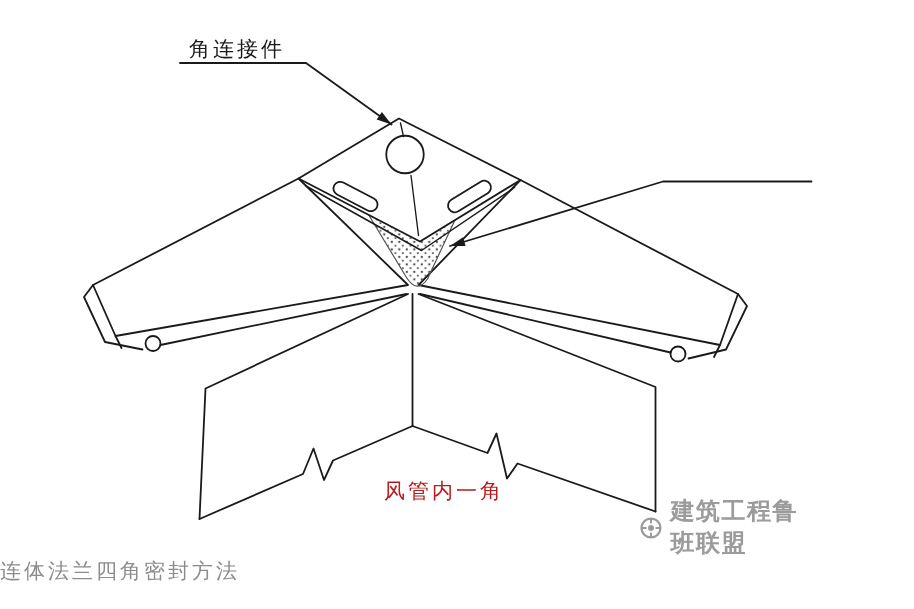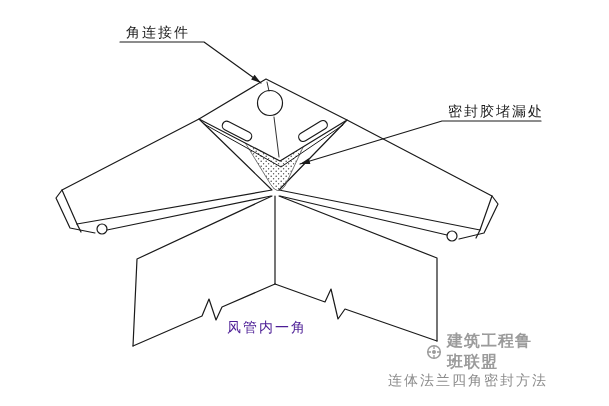--- a/index.html
+++ b/index.html
@@ -6,25 +6,25 @@
   .stage {
     position:relative; width:548px; height:406px; background:#ffffff;
     font-family:Liberation Sans, sans-serif; overflow:hidden;
   }
   .stage > svg { position:absolute; left:0; top:0; }
   .callout {
     position:absolute; font-size:14px; color:#1a1a1a;
     letter-spacing:2px; white-space:nowrap;
   }
   .part-label {
-    position:absolute; left:227px; top:319px; width:104px;
-    text-align:left; font-size:14px; color:#4c1d95; letter-spacing:2px;
+    position:absolute; left:244px; top:319px; width:104px;
+    text-align:center; font-size:14px; color:#b91c1c; letter-spacing:2px;
   }
   .caption {
-    position:absolute; left:0; right:0; top:372px; text-align:right;
+    position:absolute; left:0; right:0; top:372px; text-align:left;
     font-size:14px; color:#8c8c8c; letter-spacing:2px;
   }
   .watermark {
     position:absolute; left:426px; top:331px; display:flex; align-items:center;
     gap:5px; color:#9b9b9b; font-size:16px; font-weight:bold; letter-spacing:1px;
   }
   .wm-icon { width:16px; height:16px; display:inline-block; }
 </style>
 </head>
 <body>
@@ -85,21 +85,20 @@
       <g>
         <path d="M541,121 L442,121 L300,164"></path>
         <polygon points="300,164 308.7,158.2 310.4,164" fill="#1a1a1a" stroke="none"></polygon>
       </g>
 
     </g>
   </svg>
 
   <span class="callout" style="left:126px; top:24px;">角连接件</span>
 
-  <span class="callout" style="left:448px; top:103px;">密封胶堵漏处</span>
 
   <span class="part-label">风管内一角</span>
 
   <div class="caption">连体法兰四角密封方法</div>
 
   <div class="watermark">
     <span class="wm-icon">
       <svg width="16" height="16" viewBox="0 0 16 16">
         <circle cx="8" cy="8" r="6.3" fill="none" stroke="#9b9b9b" stroke-width="1.5"></circle>
         <circle cx="8" cy="8" r="2" fill="#9b9b9b"></circle>

